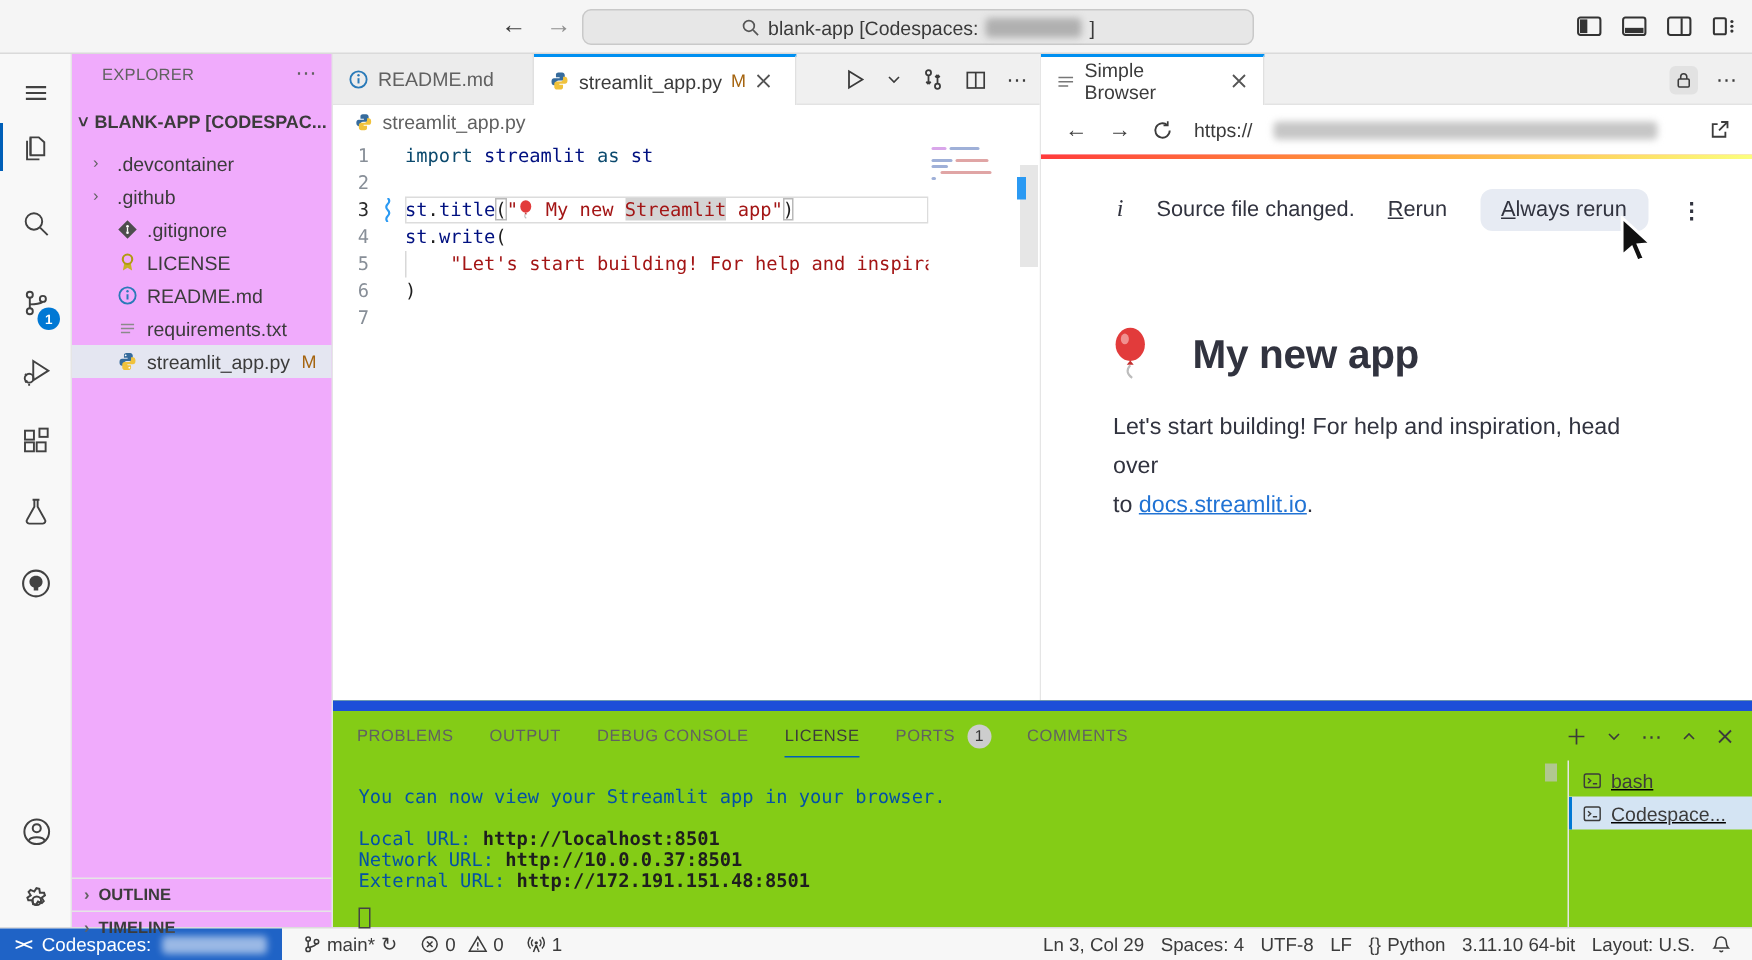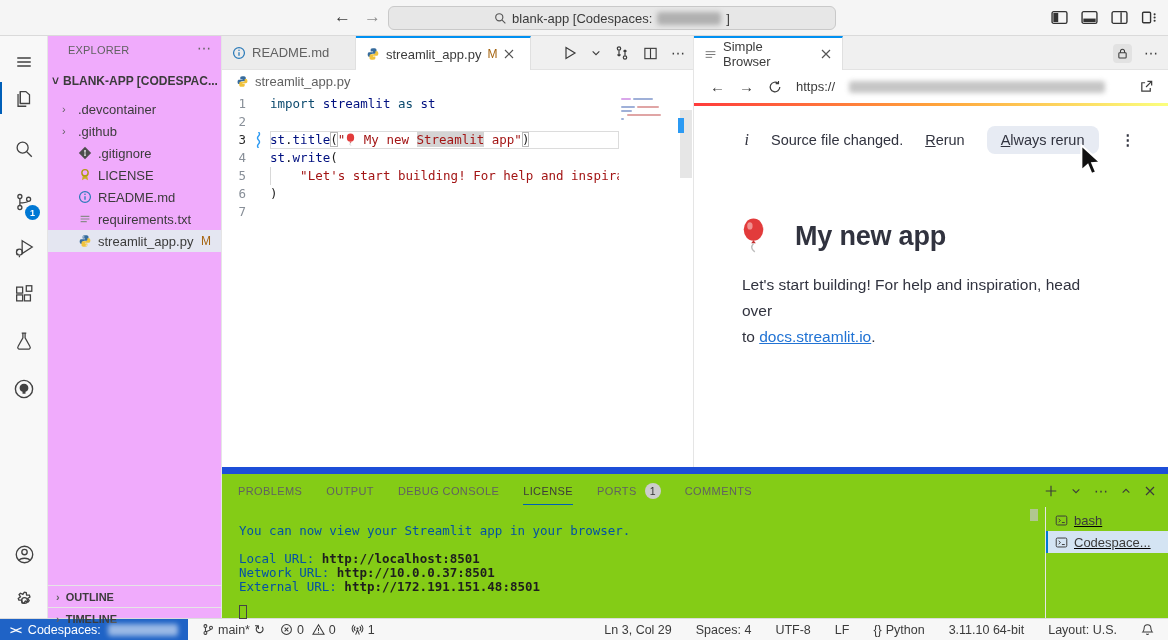--- a/index.html
+++ b/index.html
@@ -148,21 +148,21 @@
   .sess-row.selected { background:#d4e4f3; box-shadow:inset 2px 0 0 #0078d4; }
 
   
   .statusbar { height:22px; background:#f7f7f7; border-top:1px solid #dcdcdc;
     display:flex; align-items:center; font-size:12.5px; color:#3b3b3b; }
   .sb-remote { height:100%; width:188px; background:#1f63c6; color:#fff; display:flex;
     align-items:center; gap:7px; padding:0 10px; flex:none; }
   .remote-glyph { font-weight:700; font-size:11px; letter-spacing:-1px; }
   .sb-left { display:flex; align-items:center; gap:15px; margin-left:14px; }
   .sb-group { display:flex; align-items:center; gap:4px; }
-  .sb-right { margin-left:auto; display:flex; align-items:center; gap:24px; padding-right:14px; }
+  .sb-right { margin-left:auto; display:flex; align-items:center; gap:11px; padding-right:14px; }
   .sb-sync { font-size:13px; }
 </style>
 </head>
 <body>
 
 <div class="titlebar">
   <span class="nav-arrow nav-back">←</span>
   <span class="nav-arrow nav-fwd">→</span>
   <div class="cmd-center">
     <svg width="13" height="13" viewBox="0 0 16 16" fill="none" stroke="#555" stroke-width="1.4">

